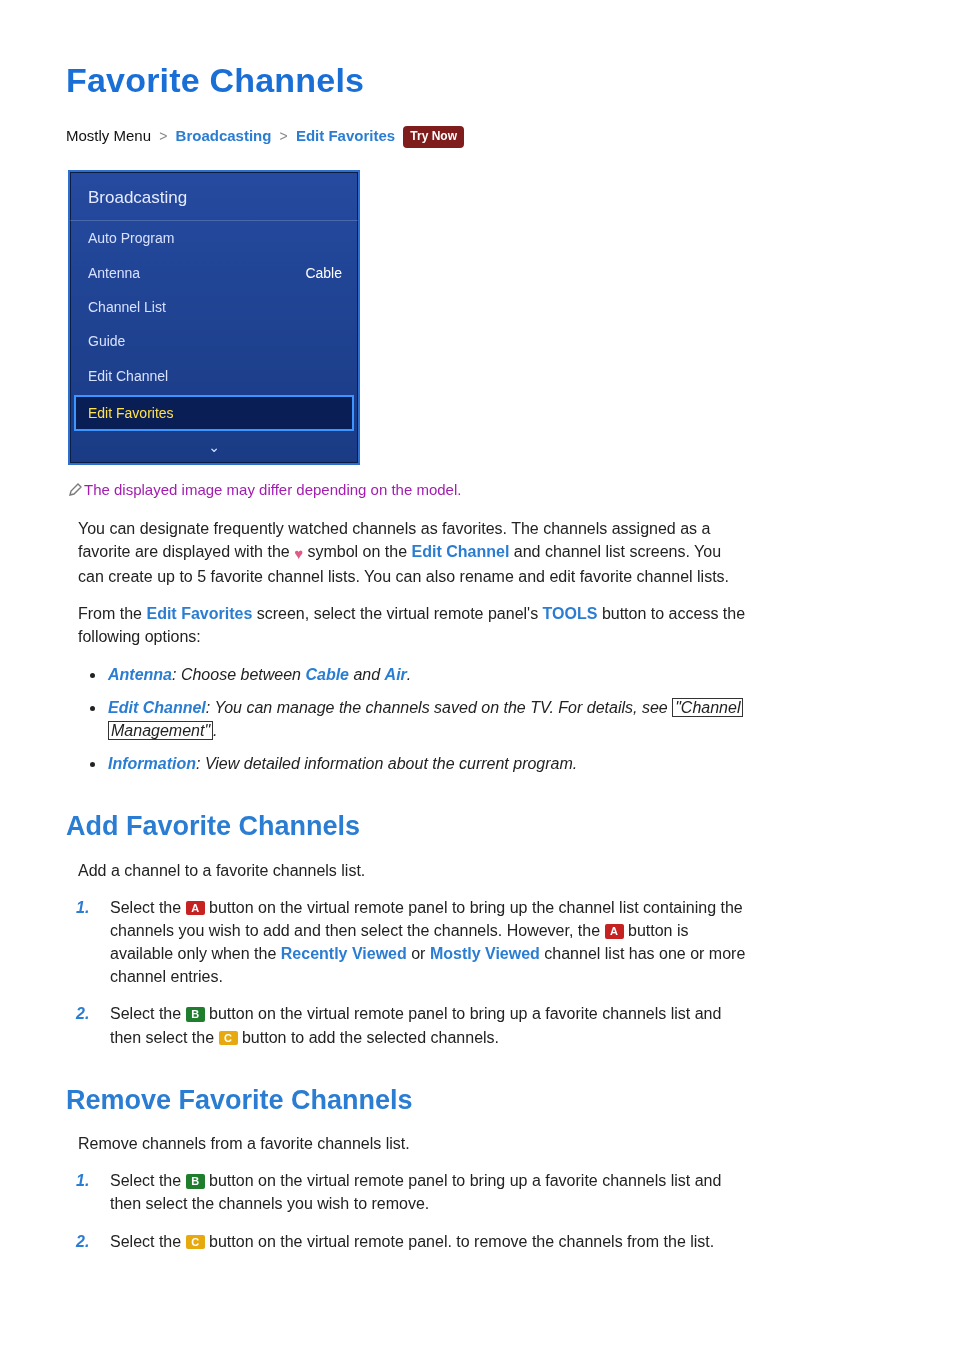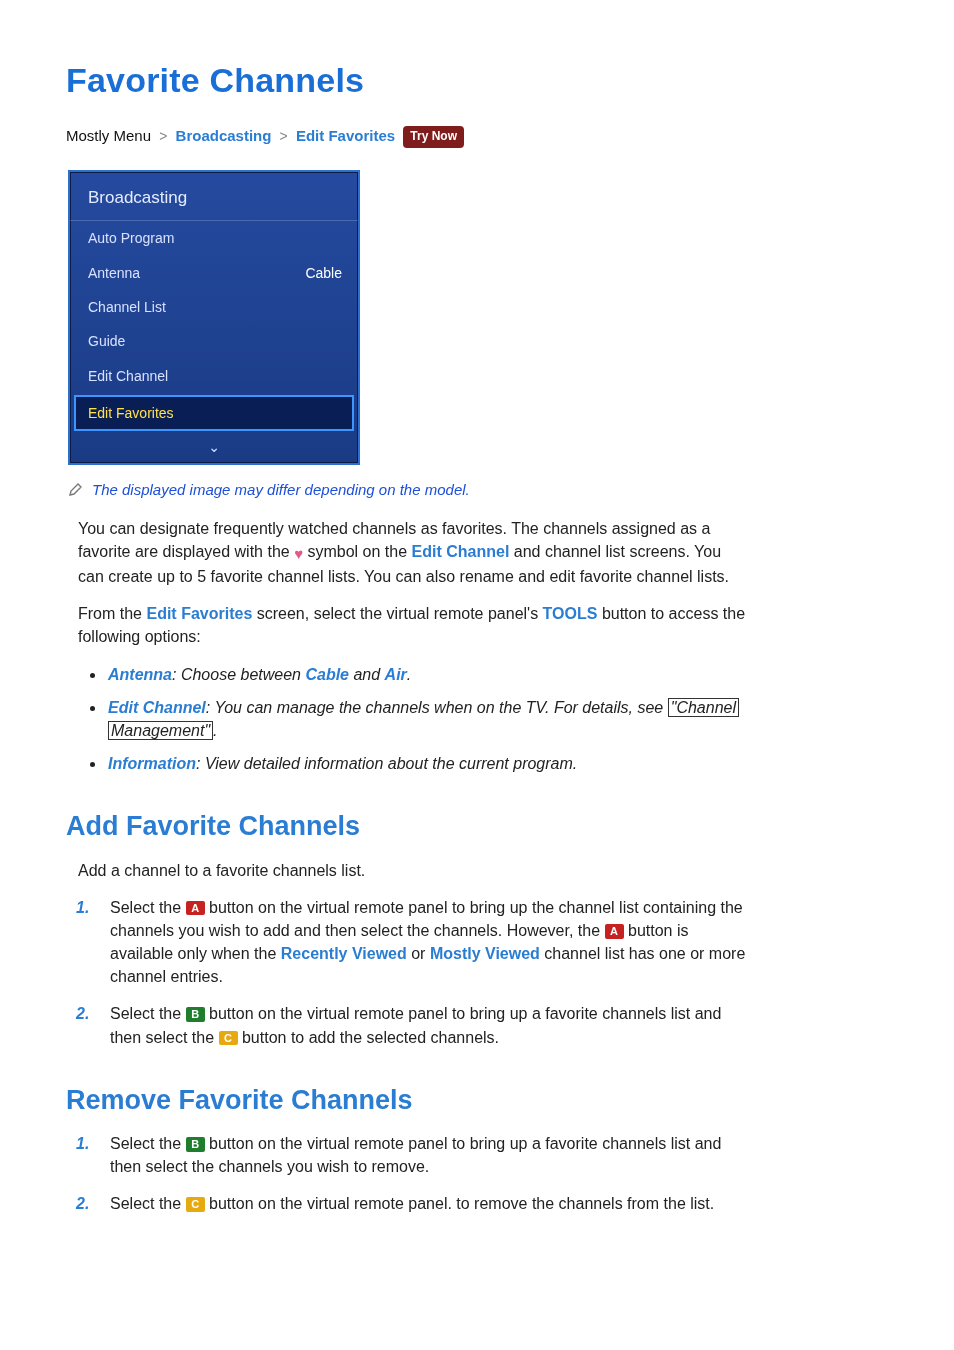--- a/index.html
+++ b/index.html
@@ -82,25 +82,24 @@
   .osd-arrow {
     text-align: center;
     padding: 2px 0 6px 0;
     color: #cfe0ff;
     font-size: 14px;
   }
 
   .noterow {
     display: flex;
     align-items: flex-start;
-    gap: 8px;
-    color: #1d4ed8;
+    gap: 0;
+    color: #a21caf;
     font-size: 15px;
     margin: 4px 0 14px 2px;
-    font-style: italic;
   }
   .note-icon { width: 16px; flex: 0 0 16px; margin-top: 2px; }
 
   p.body { margin: 8px 0 14px 12px; }
 
   .hl-blue { color: #2a7dd2; font-weight: 600; }
 
   .heart {
     display: inline-block;
     vertical-align: -2px;
@@ -231,39 +230,40 @@
     <span> screen, select the virtual remote panel's </span>
     <span class="hl-blue">TOOLS</span>
     <span> button to access the following options:</span>
   </p>
 
   <ul class="bullets">
     <li>
       <span class="hl-blue">Antenna</span><span>: Choose between </span><span class="hl-blue">Cable</span><span> and </span><span class="hl-blue">Air</span><span>.</span>
     </li>
     <li>
-      <span class="hl-blue">Edit Channel</span><span>: You can manage the channels when on the TV. For details, see </span><span class="boxed">"Channel</span> <span class="boxed">Management"</span><span>.</span>
+      <span class="hl-blue">Edit Channel</span><span>: You can manage the channels saved on the TV. For details, see </span><span class="boxed">"Channel</span> <span class="boxed">Management"</span><span>.</span>
     </li>
     <li>
       <span class="hl-blue">Information</span><span>: View detailed information about the current program.</span>
     </li>
   </ul>
 
   <h2 class="sub">Add Favorite Channels</h2>
   <p class="body">Add a channel to a favorite channels list.</p>
   <ol class="steps">
     <li>
       <span>Select the </span><span class="rbtn rbtn-A">A</span><span> button on the virtual remote panel to bring up the channel list containing the channels you wish to add and then select the channels. However, the </span><span class="rbtn rbtn-A">A</span><span> button is available only when the </span><span class="hl-blue">Recently Viewed</span><span> or </span><span class="hl-blue">Mostly Viewed</span><span> channel list has one or more channel entries.</span>
     </li>
     <li>
       <span>Select the </span><span class="rbtn rbtn-B">B</span><span> button on the virtual remote panel to bring up a favorite channels list and then select the </span><span class="rbtn rbtn-C">C</span><span> button to add the selected channels.</span>
     </li>
   </ol>
 
   <h2 class="sub">Remove Favorite Channels</h2>
+  <p class="body">Remove channels from a favorite channels list.</p>
   <ol class="steps">
     <li>
       <span>Select the </span><span class="rbtn rbtn-B">B</span><span> button on the virtual remote panel to bring up a favorite channels list and then select the channels you wish to remove.</span>
     </li>
     <li>
       <span>Select the </span><span class="rbtn rbtn-C">C</span><span> button on the virtual remote panel. to remove the channels from the list.</span>
     </li>
   </ol>
 
 </div>

